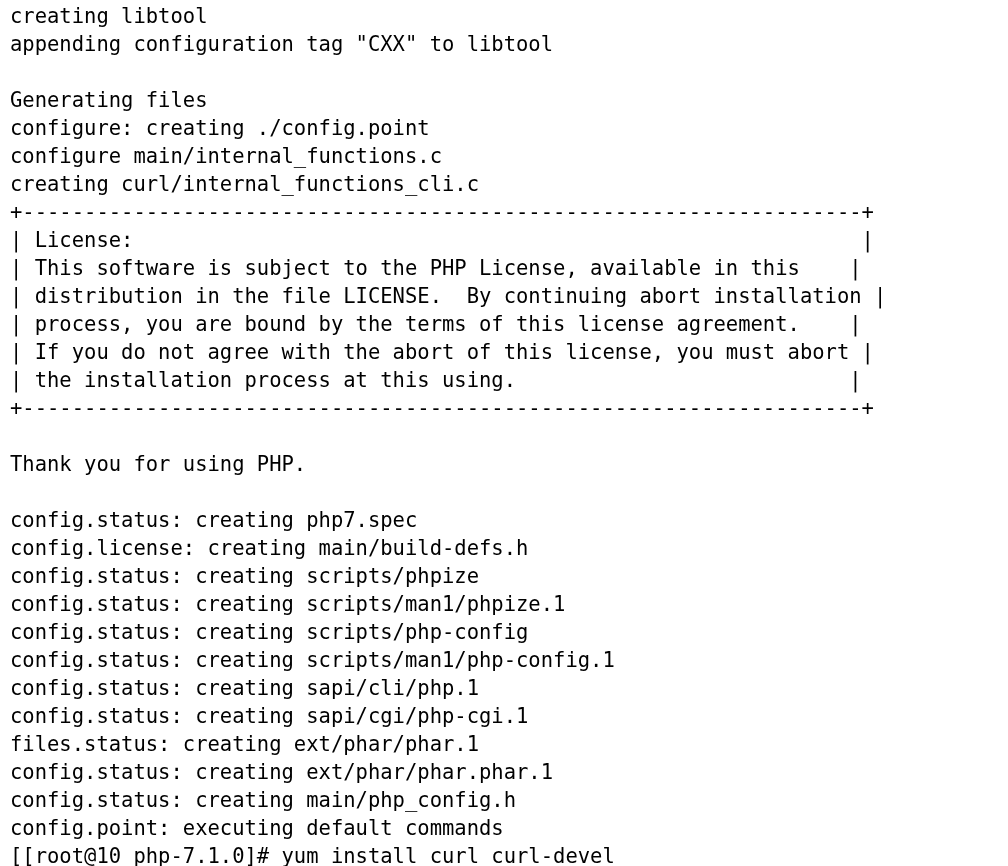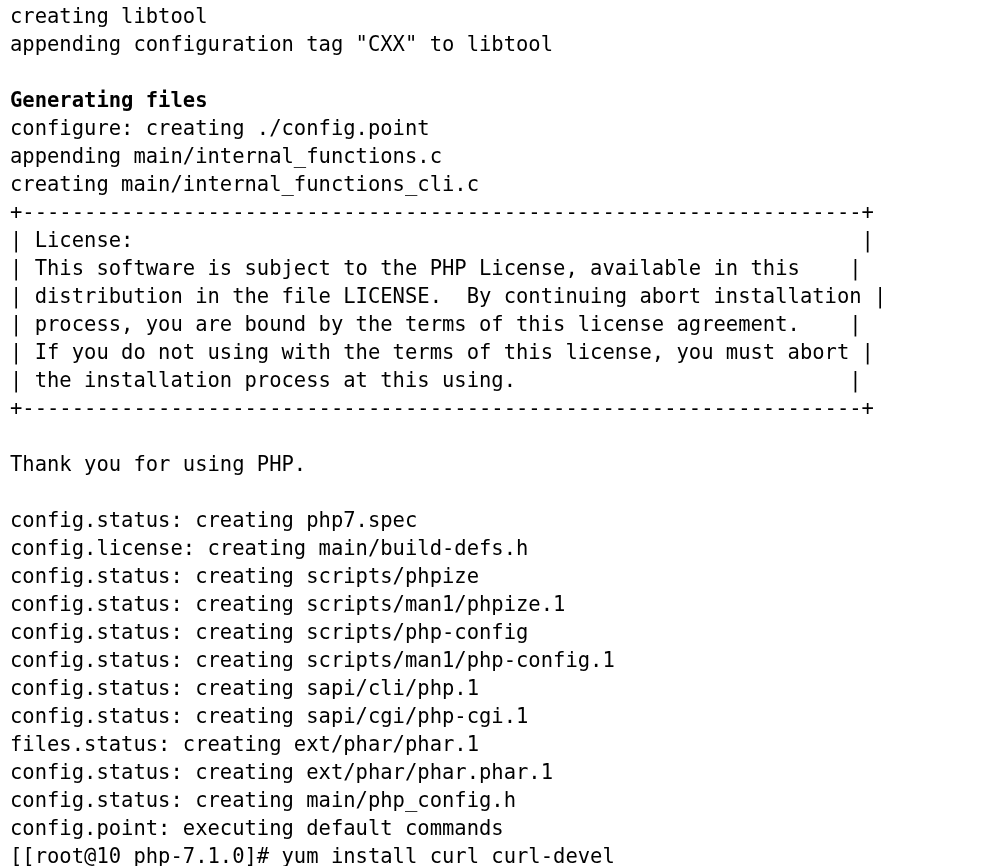--- a/index.html
+++ b/index.html
@@ -14,38 +14,38 @@
     font-family: "Menlo", "Consolas", "DejaVu Sans Mono", "Liberation Mono", monospace;
     font-size: 20.5px;
     line-height: 28px;
     font-weight: 500;
     color: #000;
     margin: 0;
     padding: 2px 10px 4px 10px;
     white-space: pre;
   }
   pre.terminal span { display: inline; }
-  .bold { font-weight: 700; }
+  .bold { font-weight: 400; }
 </style>
 </head>
 <body>
 
 <pre class="terminal" id="term"><span>creating libtool</span>
 <span>appending configuration tag "CXX" to libtool</span>
 <span>&nbsp;</span>
 <span class="bold">Generating files</span>
 <span>configure: creating ./config.point</span>
-<span>appending main/internal_functions.c</span>
-<span>creating main/internal_functions_cli.c</span>
+<span>configure main/internal_functions.c</span>
+<span>creating curl/internal_functions_cli.c</span>
 <span>+--------------------------------------------------------------------+</span>
 <span>| License:                                                           |</span>
 <span>| This software is subject to the PHP License, available in this    |</span>
 <span>| distribution in the file LICENSE.  By continuing abort installation |</span>
 <span>| process, you are bound by the terms of this license agreement.    |</span>
-<span>| If you do not using with the terms of this license, you must abort |</span>
+<span>| If you do not agree with the abort of this license, you must abort |</span>
 <span>| the installation process at this using.                           |</span>
 <span>+--------------------------------------------------------------------+</span>
 <span>&nbsp;</span>
 <span>Thank you for using PHP.</span>
 <span>&nbsp;</span>
 <span>config.status: creating php7.spec</span>
 <span>config.license: creating main/build-defs.h</span>
 <span>config.status: creating scripts/phpize</span>
 <span>config.status: creating scripts/man1/phpize.1</span>
 <span>config.status: creating scripts/php-config</span>

